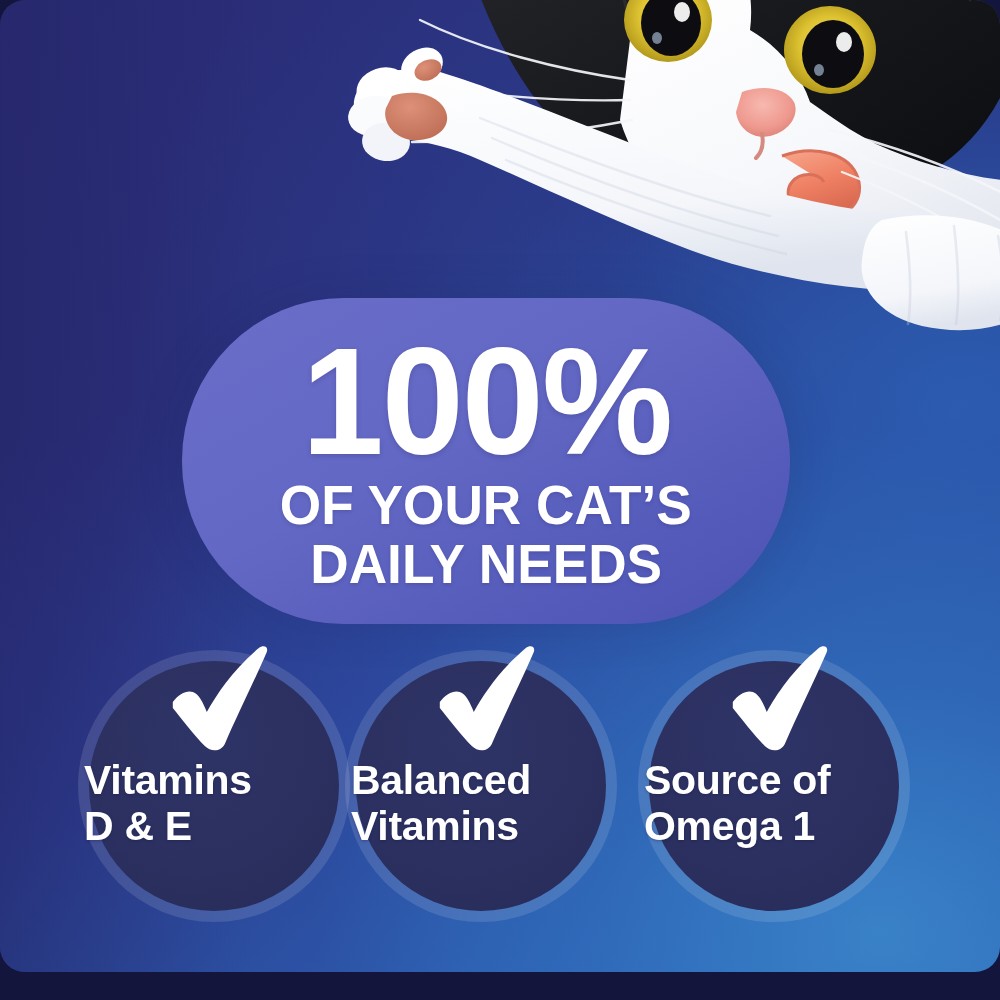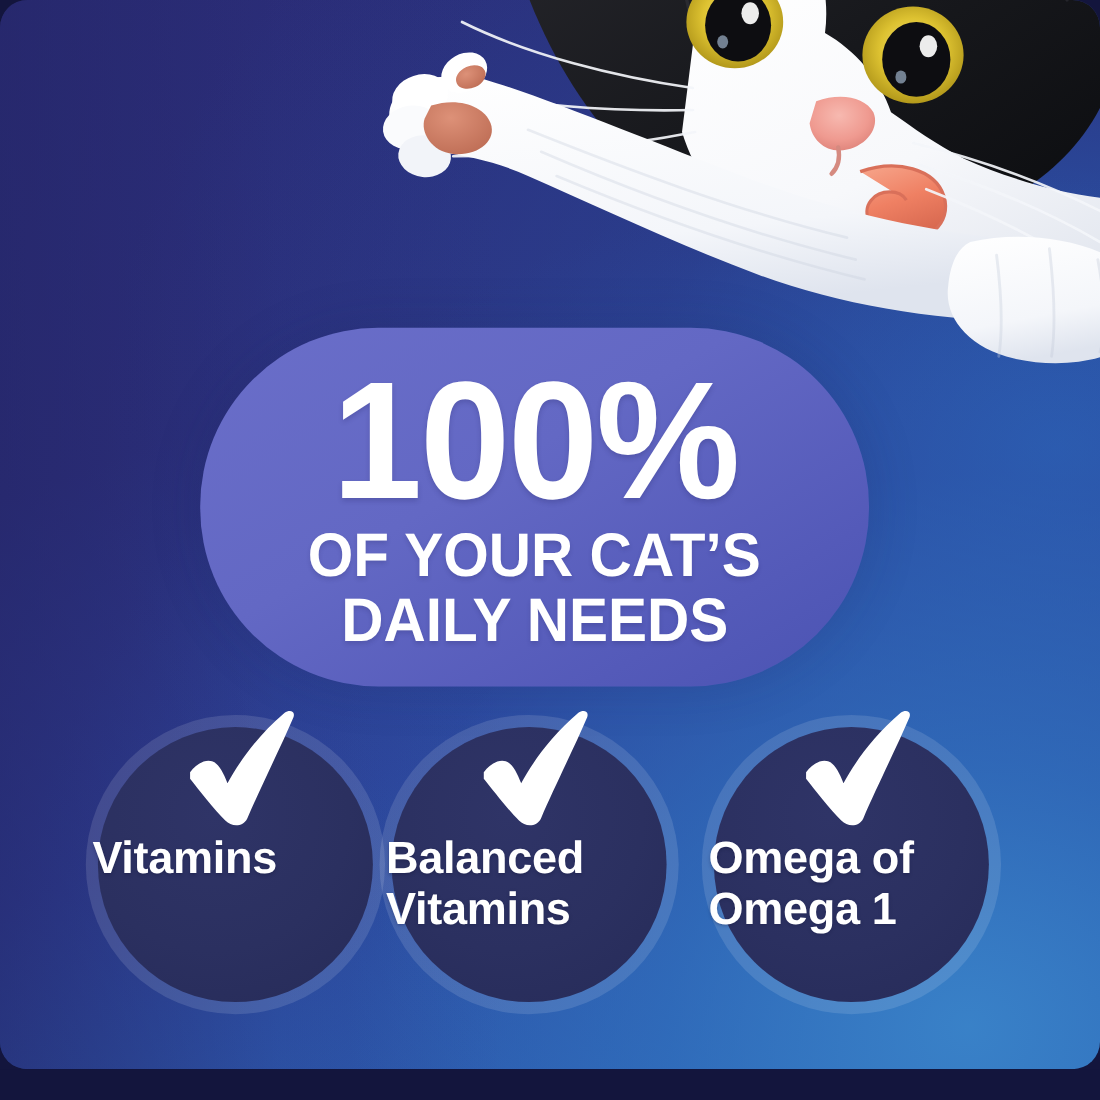--- a/index.html
+++ b/index.html
@@ -343,20 +343,21 @@
                    C 40 50, 44 58, 48 68
                    C 58 50, 74 26, 100 4
                    C 104 1, 110 2, 108 8
                    C 96 36, 78 72, 66 100
                    C 62 108, 52 108, 46 102
                    C 36 92, 22 74, 14 64 Z" fill="#ffffff"></path>
         </svg>
       </div>
       <div class="badge-label">
         <span class="l1">Vitamins</span>
+        <span class="l2">D &amp; E</span>
       </div>
     </div>
 
     <div class="badge b2">
       <div class="badge-halo"></div>
       <div class="badge-disc"></div>
       <div class="badge-check">
         <svg viewBox="0 0 120 108" xmlns="http://www.w3.org/2000/svg">
           <path d="M14 58
                    C 20 50, 28 46, 34 48
@@ -383,20 +384,20 @@
                    C 20 50, 28 46, 34 48
                    C 40 50, 44 58, 48 68
                    C 58 50, 74 26, 100 4
                    C 104 1, 110 2, 108 8
                    C 96 36, 78 72, 66 100
                    C 62 108, 52 108, 46 102
                    C 36 92, 22 74, 14 64 Z" fill="#ffffff"></path>
         </svg>
       </div>
       <div class="badge-label">
-        <span class="l1">Omega of</span>
+        <span class="l1">Source of</span>
         <span class="l2">Omega 1</span>
       </div>
     </div>
 
   </div>
 
 </div>
 
 </body></html>

